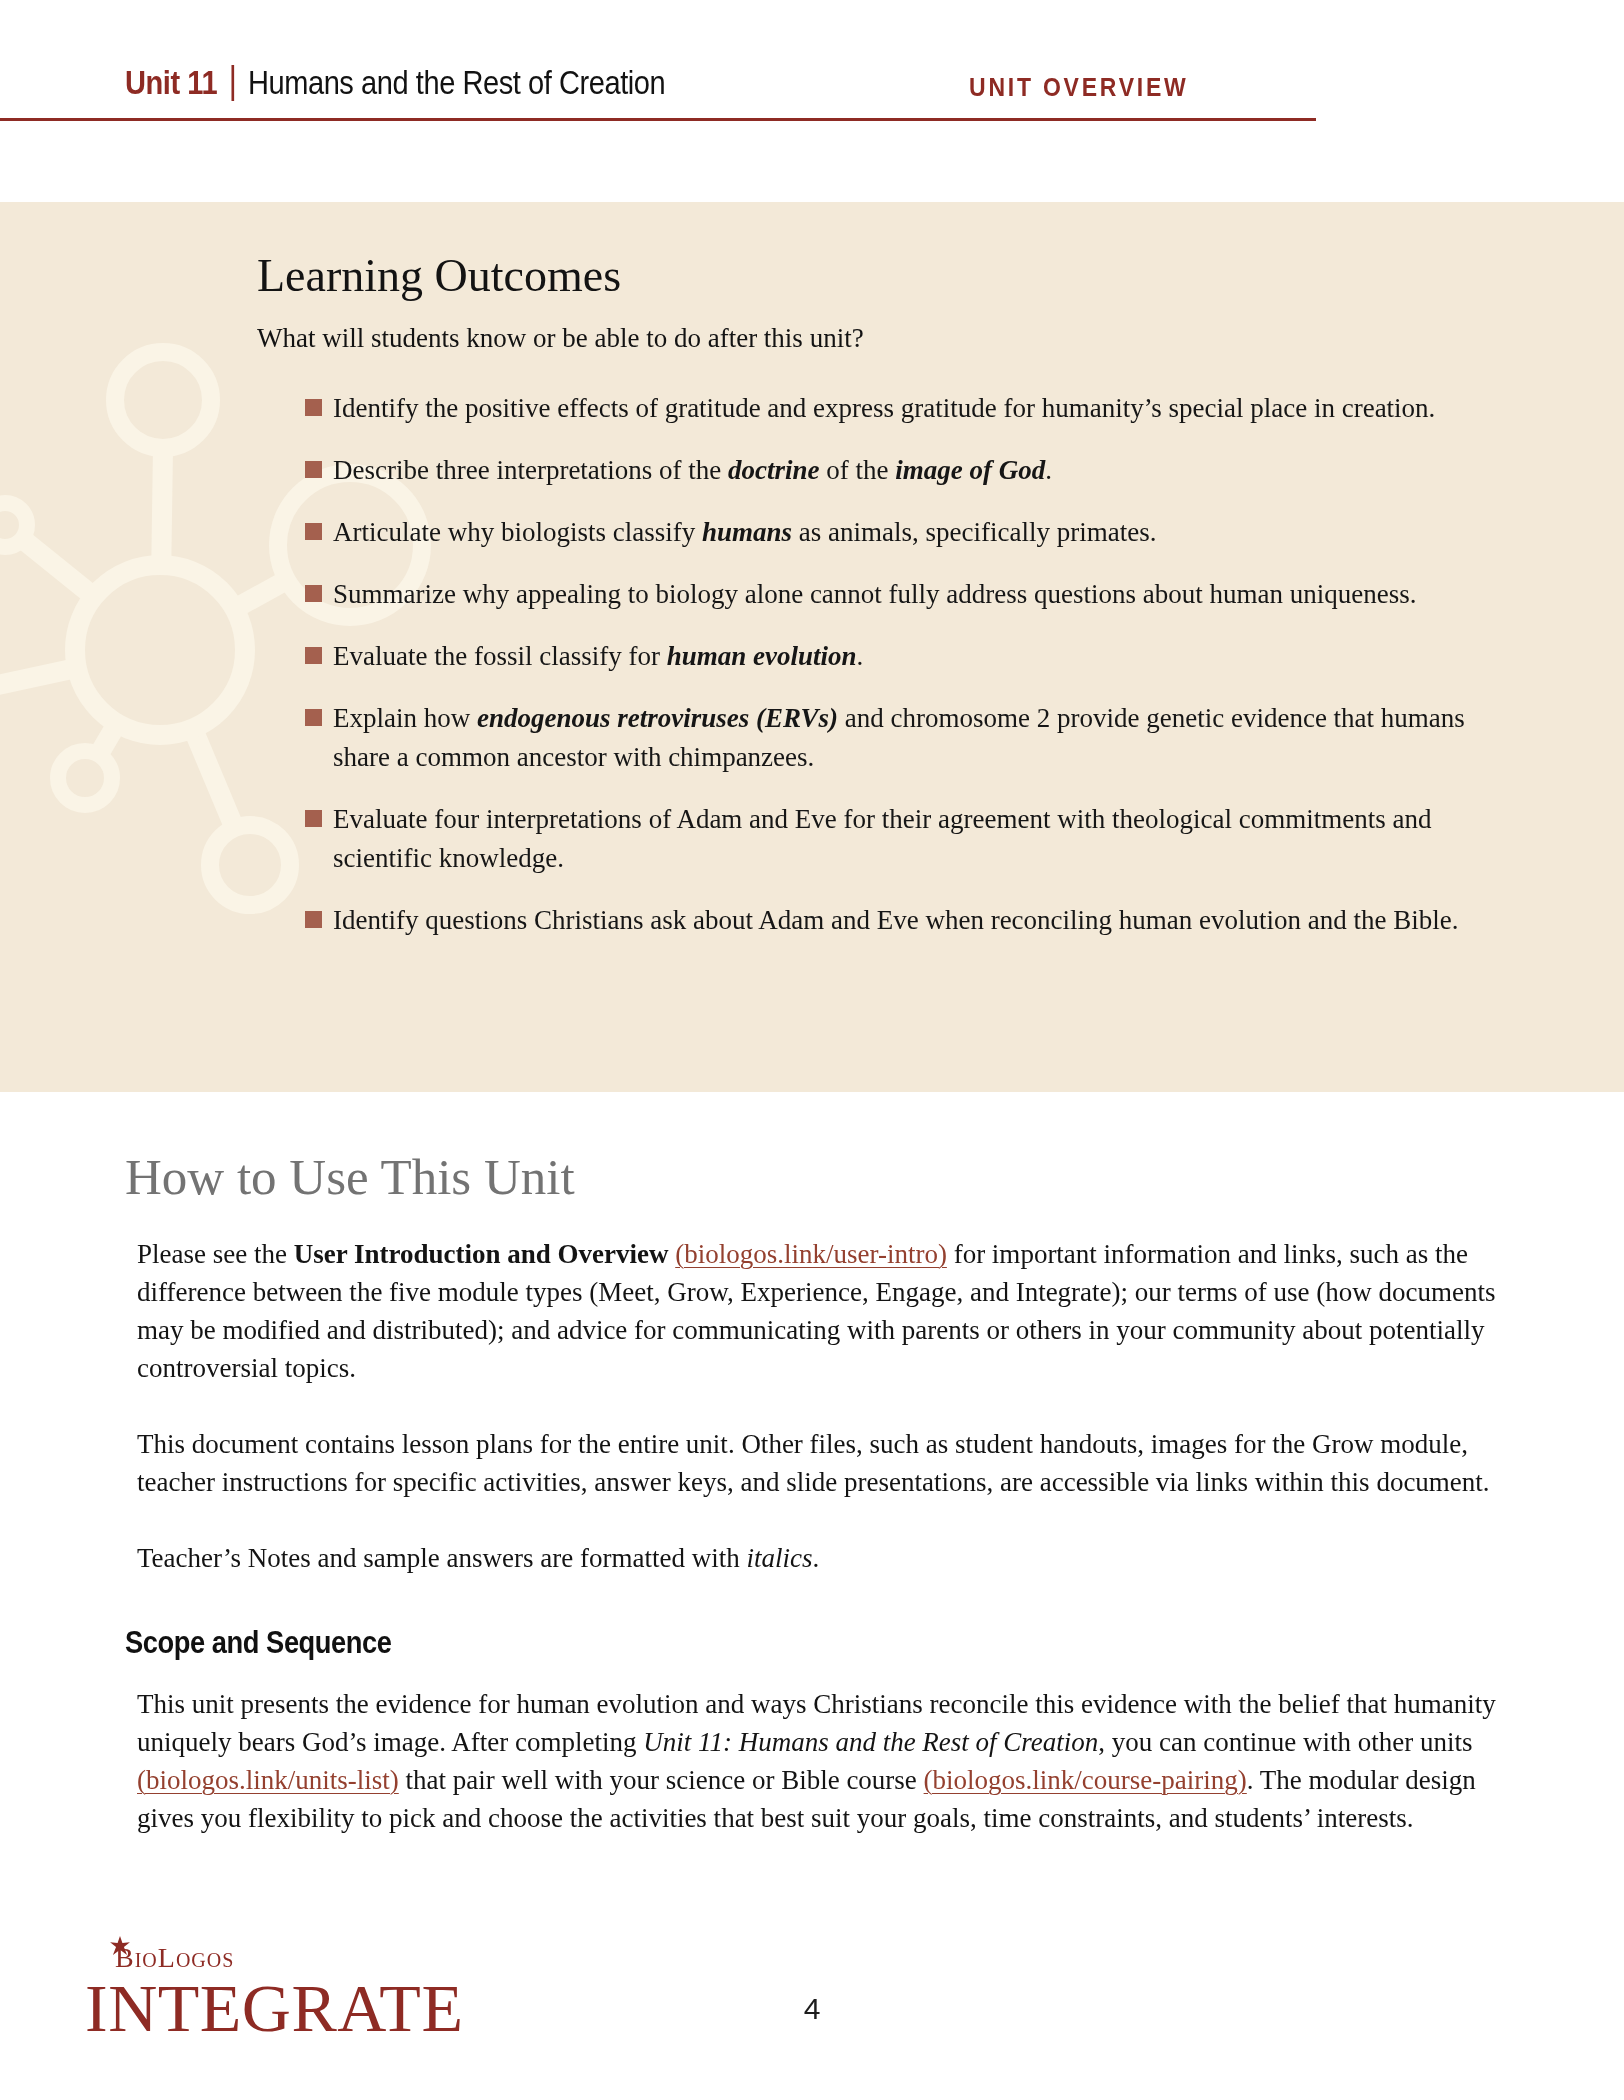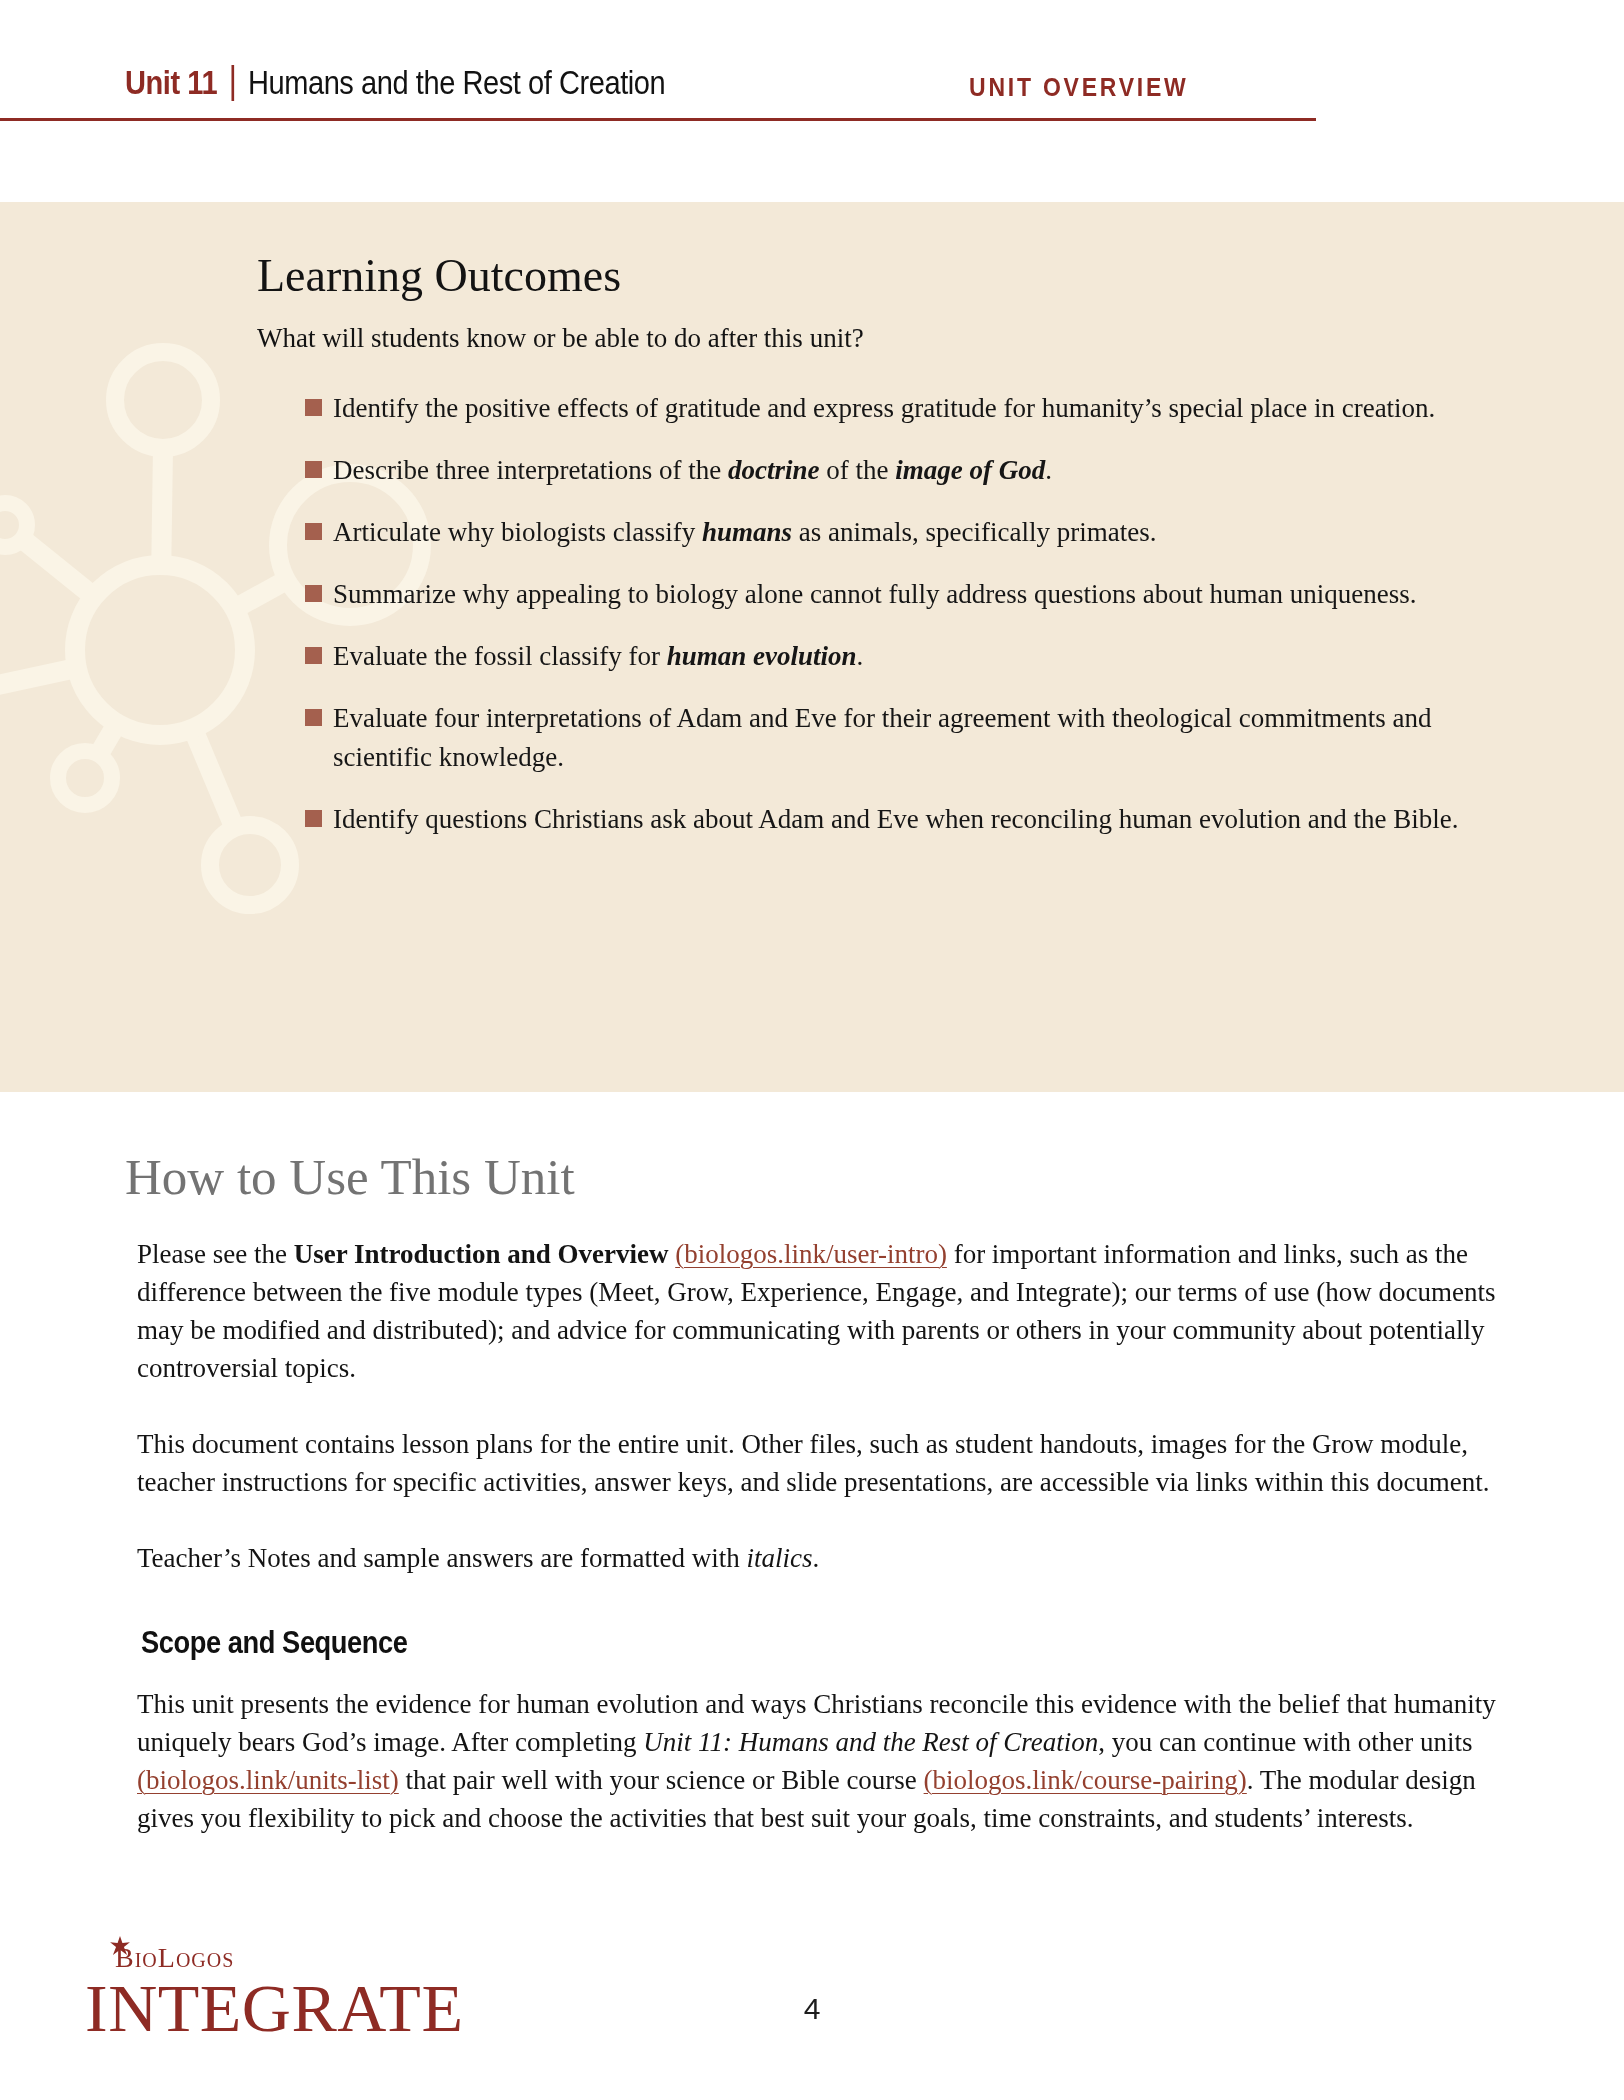--- a/index.html
+++ b/index.html
@@ -43,21 +43,21 @@
   .lo-subtitle{margin:16px 0 0 0;font-size:27px;line-height:38px;color:#131313;}
   .outcomes{margin:32px 0 0 48px;}
   .outcome{display:flex;align-items:flex-start;margin-bottom:23px;}
   .sq{flex:0 0 auto;width:17px;height:17px;background:var(--bullet);margin:10px 11px 0 0;}
   .otext{font-size:27px;line-height:39px;max-width:1141px;}
   
   .main{position:absolute;top:1092px;left:125px;width:1398px;padding-top:56px;}
   .h2{margin:0 0 28px 0;font-weight:normal;font-size:51px;line-height:1.15;color:#737373;}
   .body-p{margin:12px;font-size:27px;line-height:38px;color:#141414;}
   .body-p + .body-p{margin-top:38px;}
-  .h3{margin:48px 0 24px 16px;font-size:31px;color:#111;}
+  .h3{margin:48px 0 24px 0;font-size:31px;color:#111;}
   .h3 .squeezeL{font-weight:bold;letter-spacing:-0.5px;}
   
   .b{font-weight:bold;}
   .i{font-style:italic;}
   .lnk{color:var(--link);text-decoration:underline;text-decoration-thickness:1px;text-underline-offset:4px;
        overflow-wrap:anywhere;cursor:pointer;}
   
   .logo{position:absolute;left:85px;top:1944px;color:var(--accent);line-height:1;}
   .sprout{position:absolute;left:24px;top:-8px;width:22px;height:22px;}
   .logo-top{font-variant:small-caps;font-size:28px;letter-spacing:1px;margin-left:30px;}
@@ -123,20 +123,24 @@
         <div class="outcome">
           <span class="sq"></span>
           <span class="otext"><span>Summarize why appealing to biology alone cannot fully address questions about human uniqueness.</span></span>
         </div>
 
         <div class="outcome">
           <span class="sq"></span>
           <span class="otext"><span>Evaluate the fossil classify for </span><span class="b i">human evolution</span><span>.</span></span>
         </div>
 
+        <div class="outcome">
+          <span class="sq"></span>
+          <span class="otext"><span>Explain how </span><span class="b i">endogenous retroviruses (ERVs)</span><span> and chromosome 2 provide genetic evidence that humans share a common ancestor with chimpanzees.</span></span>
+        </div>
 
         <div class="outcome">
           <span class="sq"></span>
           <span class="otext"><span>Evaluate four interpretations of Adam and Eve for their agreement with theological commitments and scientific knowledge.</span></span>
         </div>
 
         <div class="outcome">
           <span class="sq"></span>
           <span class="otext"><span>Identify questions Christians ask about Adam and Eve when reconciling human evolution and the Bible.</span></span>
         </div>

